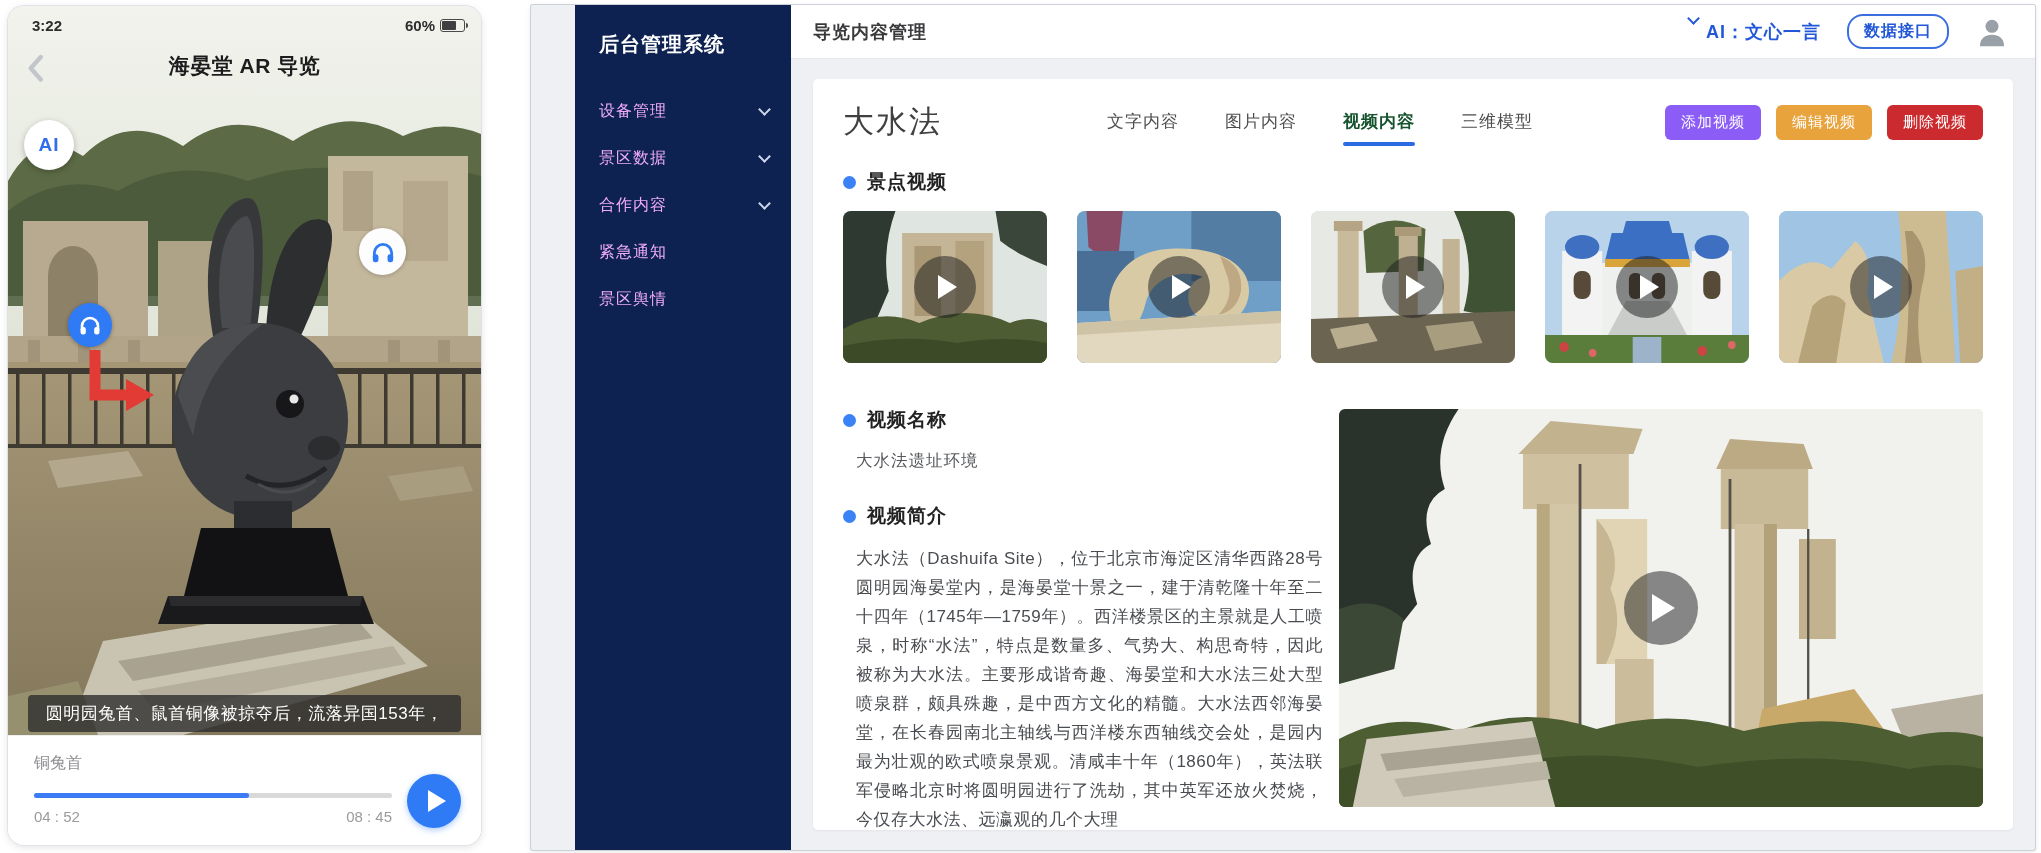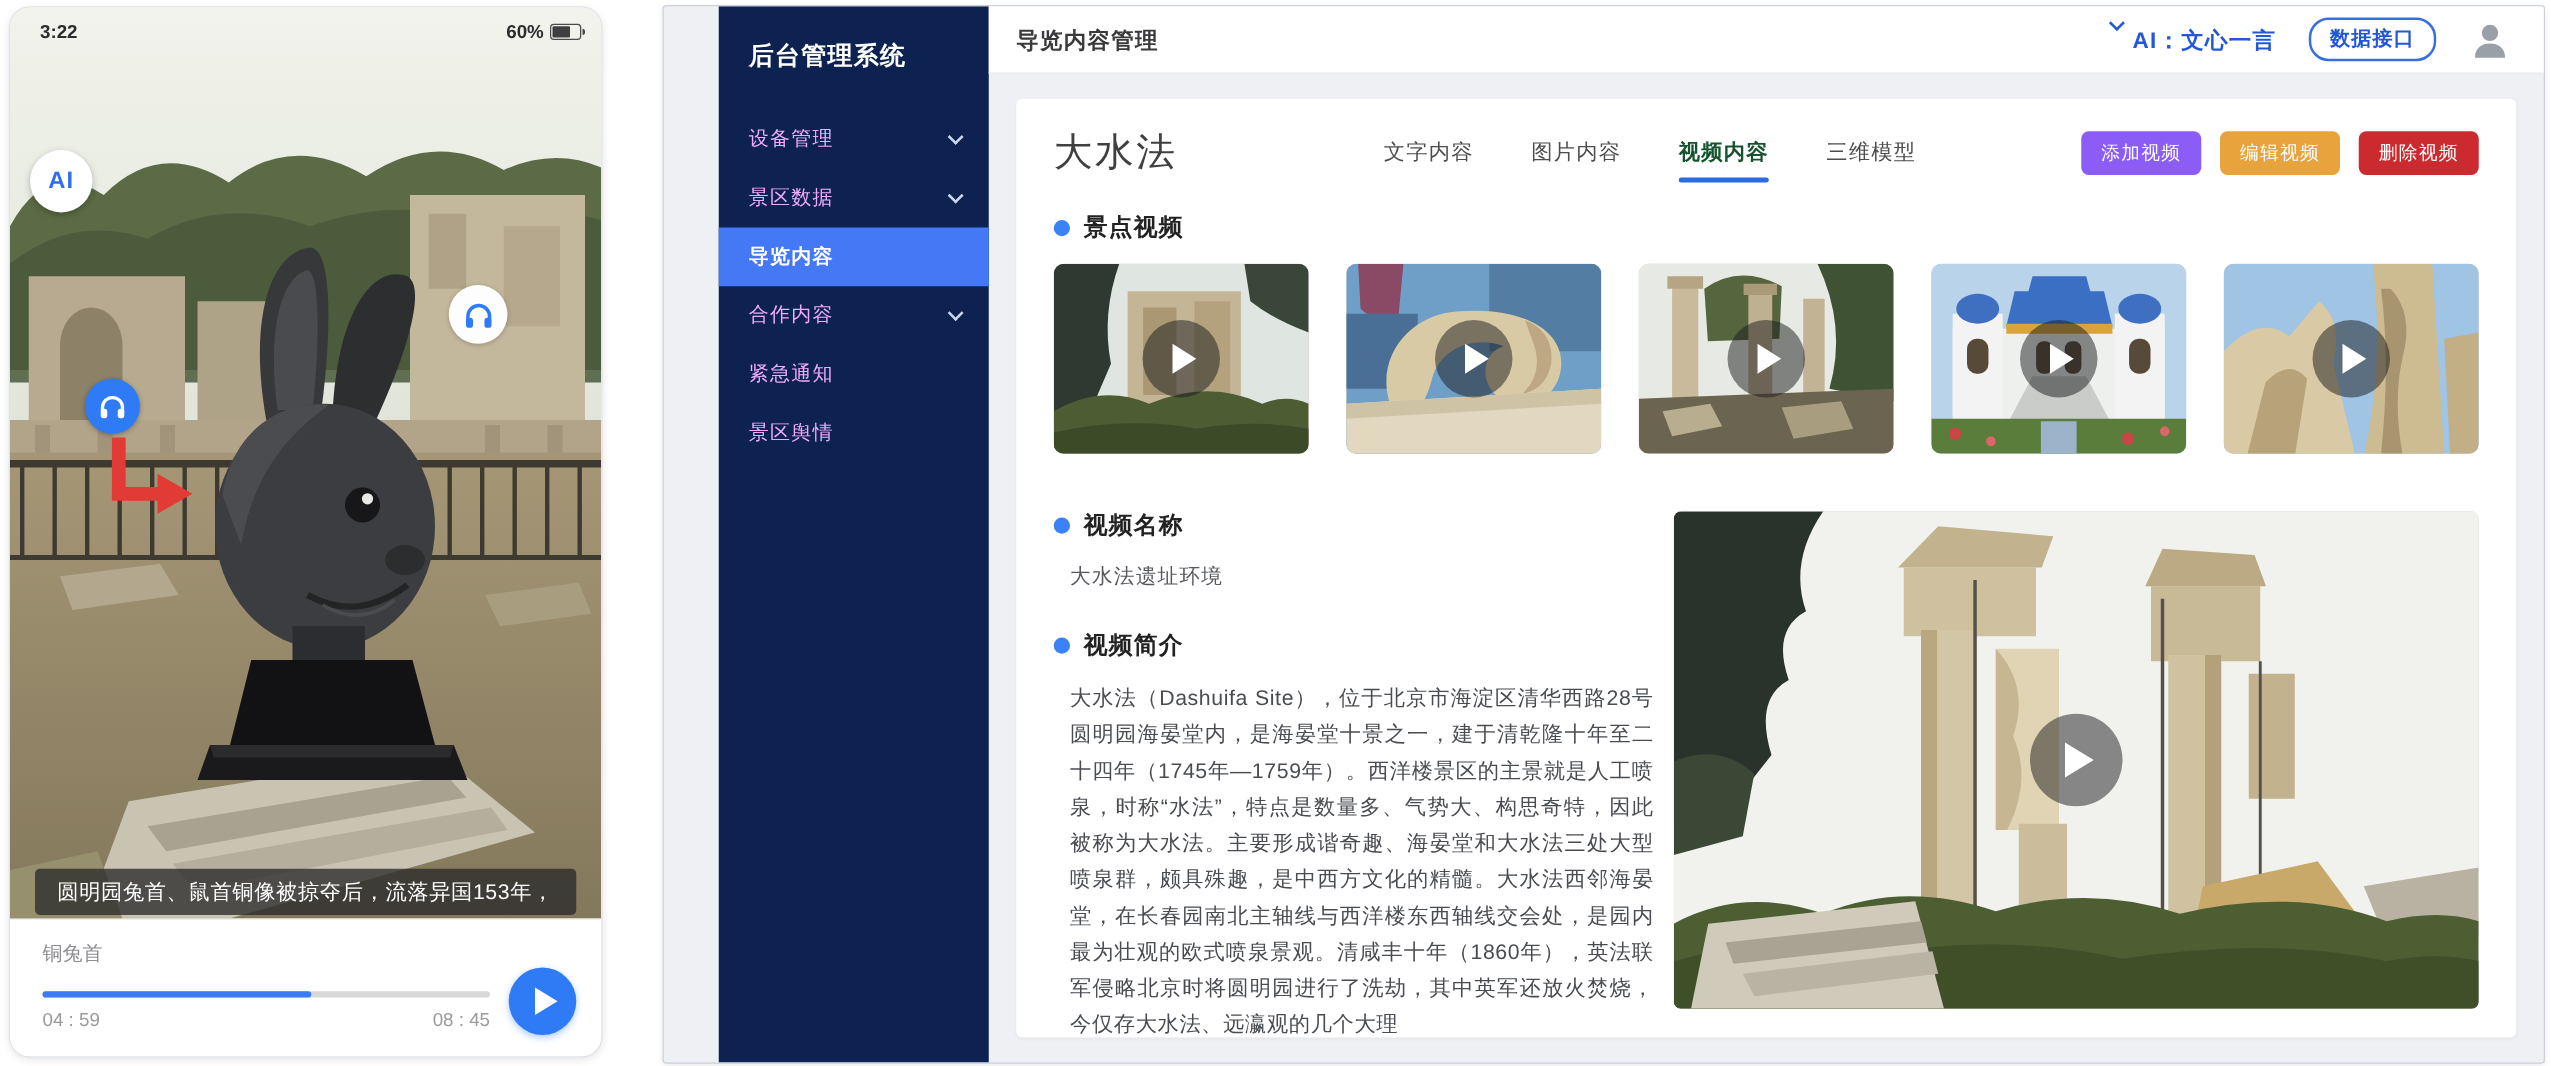--- a/index.html
+++ b/index.html
@@ -214,20 +214,28 @@
       <span>3:22</span>
       <span class="spacer"></span>
       <span class="battery">
         <span>60%</span>
         <span class="batt-icon">
             <span class="lvl"></span>
           </span>
       </span>
     </div>
 
+    <div class="navrow">
+      <button class="back-btn">
+        <svg viewBox="0 0 24 24">
+          <polyline points="15,4 7,13 15,22" fill="none" stroke="#c2c6cc" stroke-width="3.5" stroke-linecap="round" stroke-linejoin="round"></polyline>
+        </svg>
+      </button>
+      <div class="phone-title">海晏堂 AR 导览</div>
+    </div>
 
     <button class="ai-btn">AI</button>
 
     <button class="hp-btn hp-white">
       <svg width="26" height="26" viewBox="0 0 24 24">
         <path d="M4 17v-4a8 8 0 0 1 16 0v4" fill="none" stroke="#2f7bf5" stroke-width="2.6" stroke-linecap="round"></path>
         <rect x="2.6" y="14" width="5.2" height="7.5" rx="2.2" fill="#2f7bf5"></rect>
         <rect x="16.2" y="14" width="5.2" height="7.5" rx="2.2" fill="#2f7bf5"></rect>
       </svg>
     </button>
@@ -249,21 +257,21 @@
 
     <div class="caption">圆明园兔首、鼠首铜像被掠夺后，流落异国153年，</div>
   </div>
 
   <div class="player">
     <div class="track-name">铜兔首</div>
     <div class="progress">
       <div class="fill" style="width: 60%;"></div>
     </div>
     <div class="times">
-      <span>04 : 59</span>
+      <span>04 : 52</span>
       <span>08 : 45</span>
     </div>
     <button class="play-btn">
         <span class="tri"></span>
       </button>
   </div>
 </div>
 
 <div class="admin">
   <aside class="sidebar">
@@ -271,23 +279,20 @@
     <nav>
       <div class="side-item">
         <span>设备管理</span>
           <span class="grow"></span>
         <span class="chev"></span>
       </div>
       <div class="side-item">
         <span>景区数据</span>
           <span class="grow"></span>
         <span class="chev"></span>
-      </div>
-      <div class="side-item active">
-        <span>导览内容</span>
       </div>
       <div class="side-item">
         <span>合作内容</span>
           <span class="grow"></span>
         <span class="chev"></span>
       </div>
       <div class="side-item">
         <span>紧急通知</span>
       </div>
       <div class="side-item">

